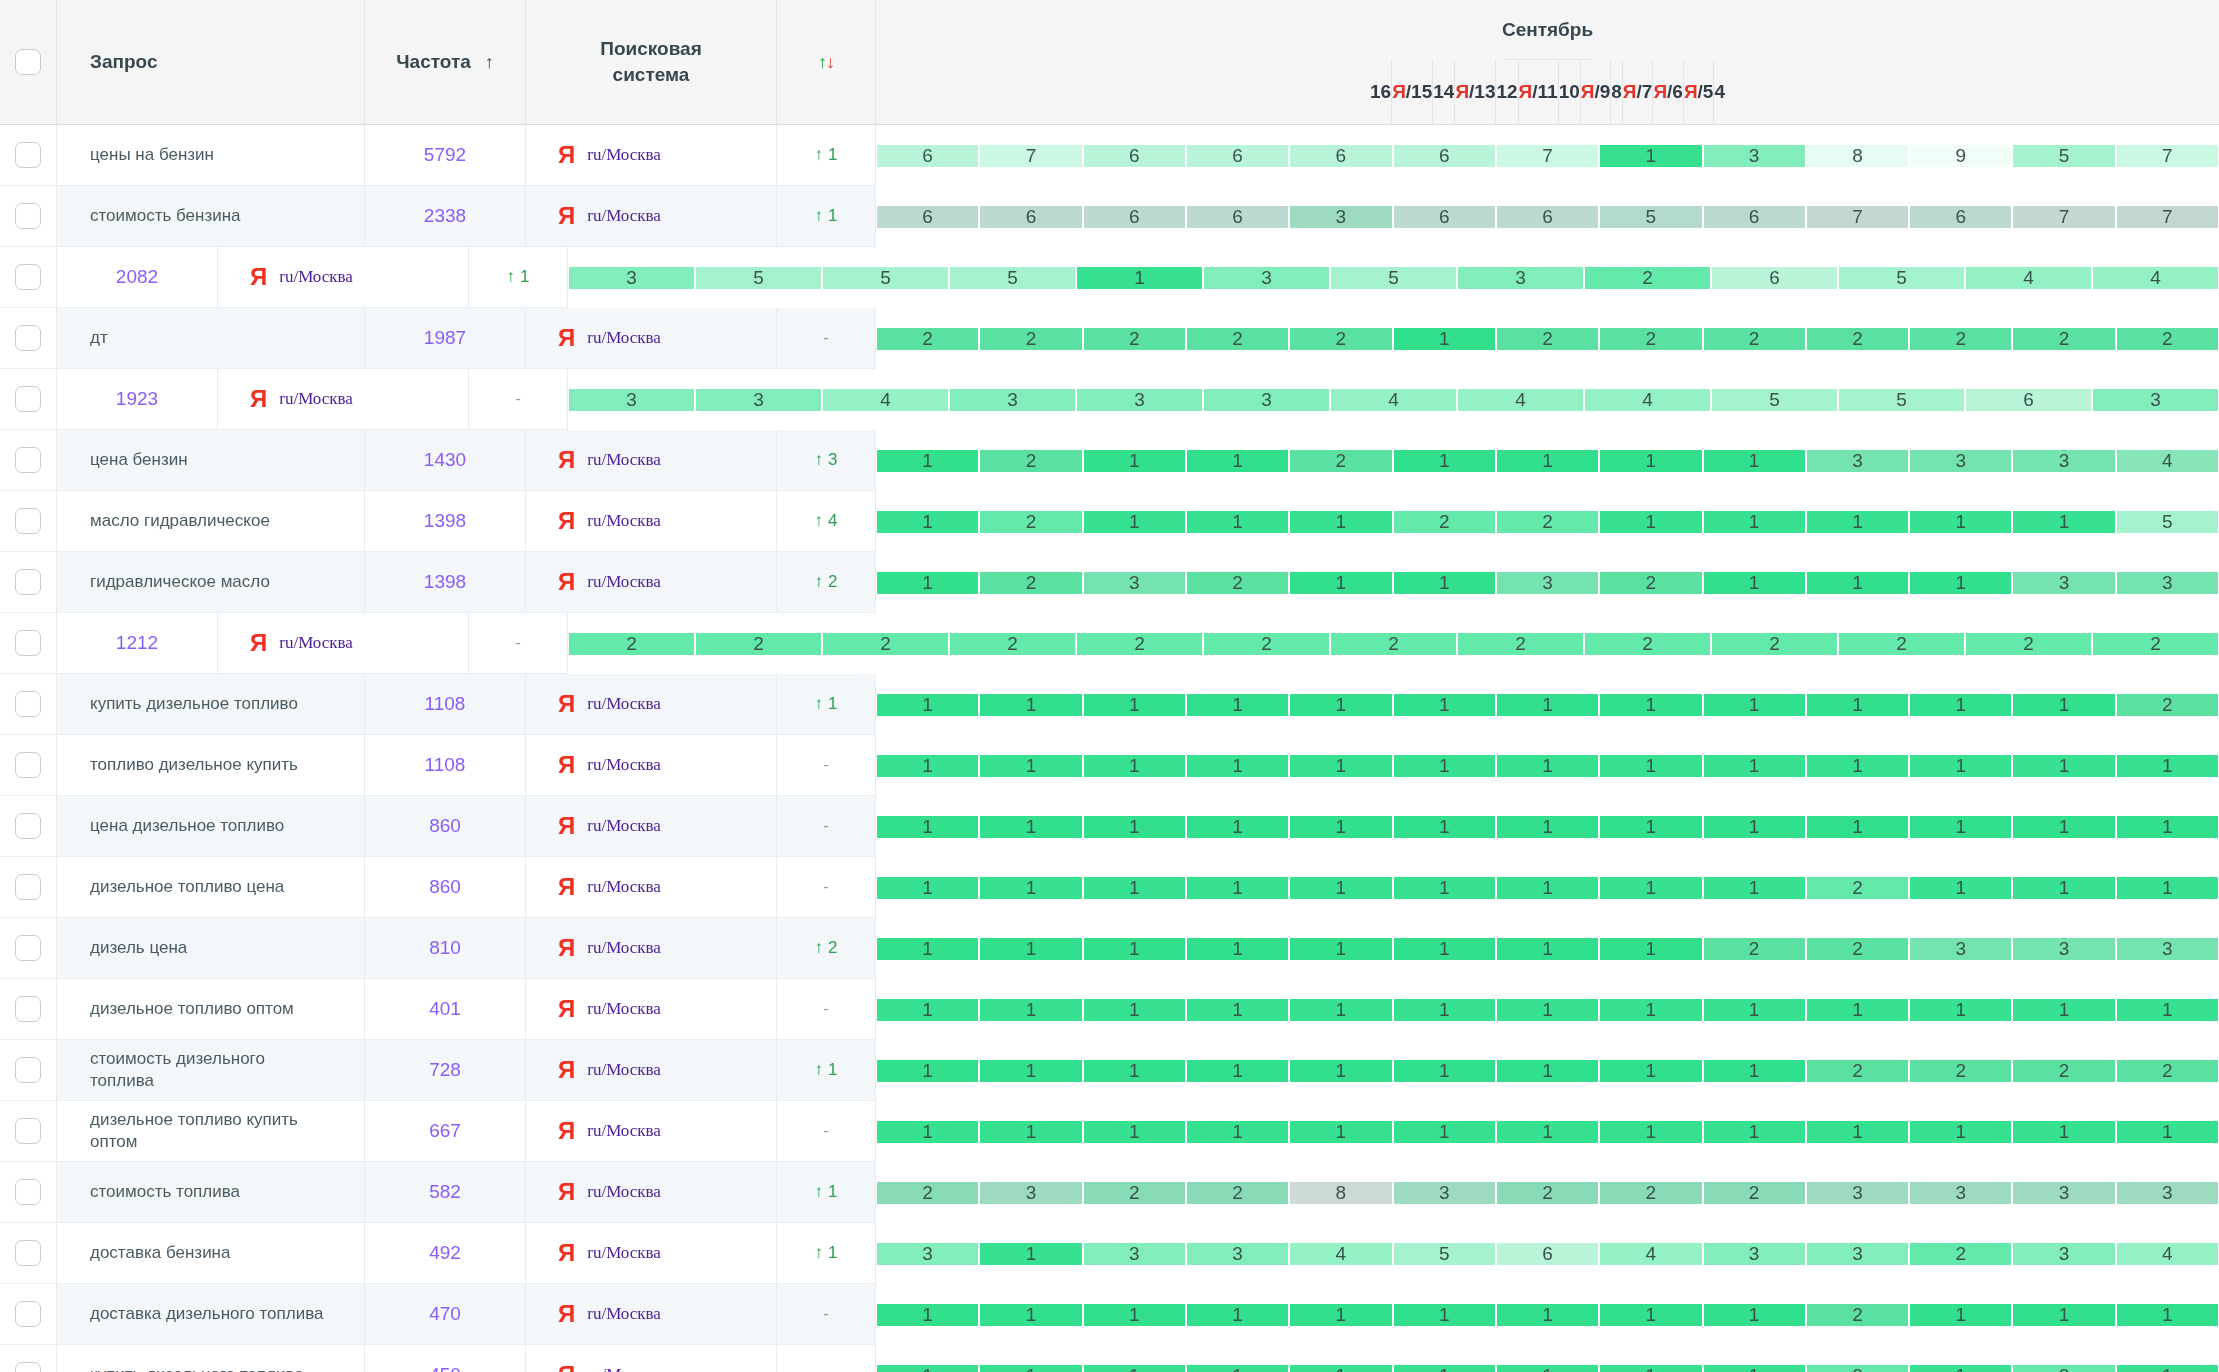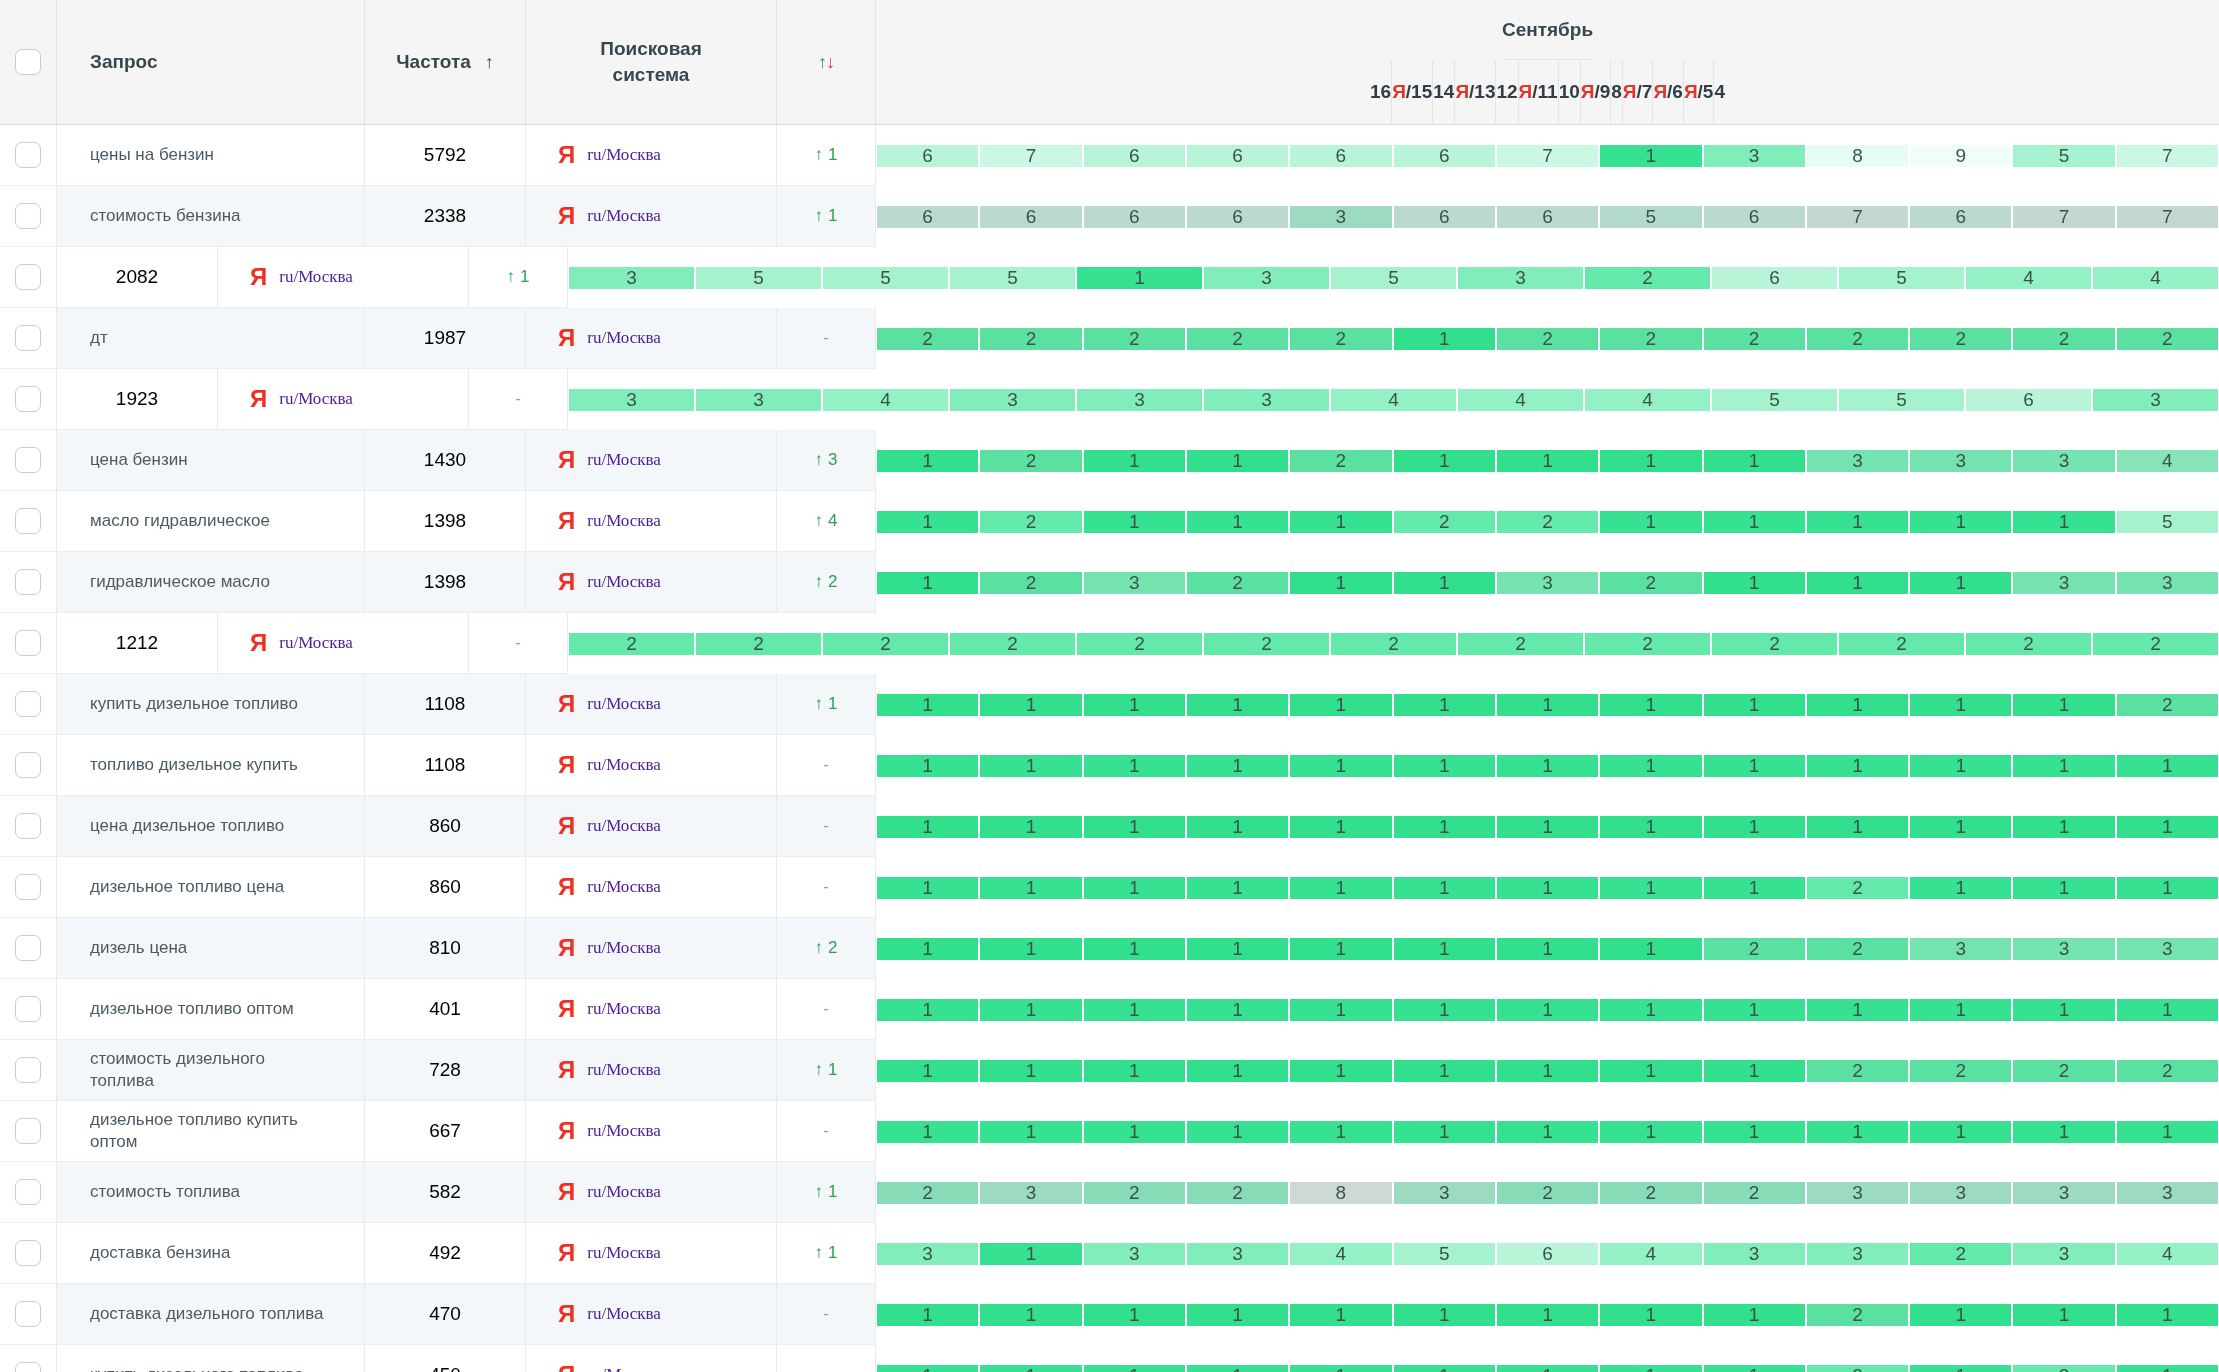--- a/index.html
+++ b/index.html
@@ -55,21 +55,21 @@
     border-right:1px solid #e8ebed;
     border-bottom:1px solid #eaeef0;
     background:#fff;
   }
   .td-check{width:57px;justify-content:center;background:#fff !important;}
   .td-query{
     width:308px;padding:4px 37px 4px 33px;
     font-size:17px;color:#4b5b66;line-height:1.3;
   }
   .td-query .qtext{cursor:pointer;}
-  .td-freq{width:161px;justify-content:center;font-size:19px;color:#000000;}
+  .td-freq{width:161px;justify-content:center;font-size:19px;color:#8b5cf6;}
   .td-engine{width:251px;padding-left:32px;gap:12px;}
   .td-engine .ya-logo{color:#ef3124;font-weight:bold;font-size:24px;line-height:1;}
   .td-engine .region{font-size:17px;color:#4c1d95;font-family:Liberation Serif, serif;}
   .td-change{width:99px;justify-content:center;font-size:17px;gap:5px;}
   .td-change .arrow{color:#1f9e4f;font-weight:bold;}
   .td-change .delta{color:#2f9e53;}
   .td-change .dash{color:#95a59b;}
   .td-positions{
     flex:1;display:flex;padding:0;border-right:none;border-bottom:none;
     background:#fff !important;

